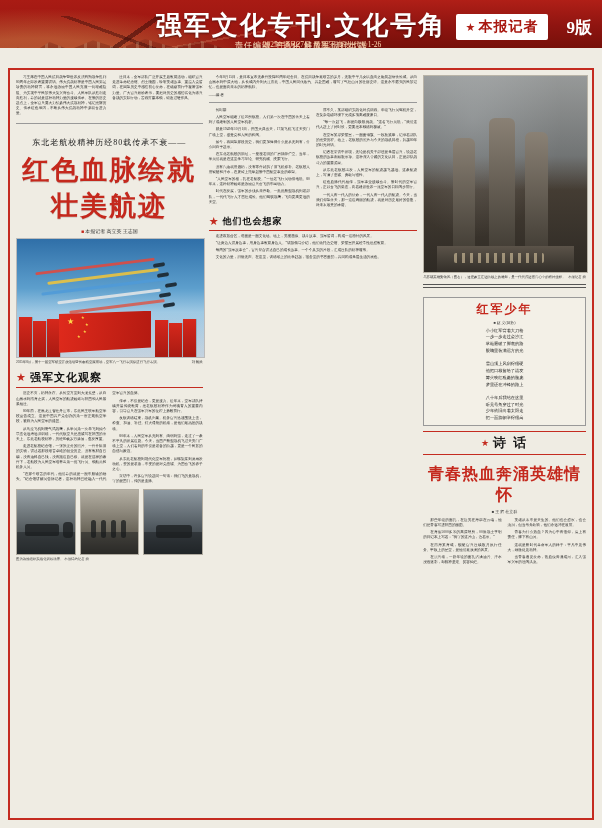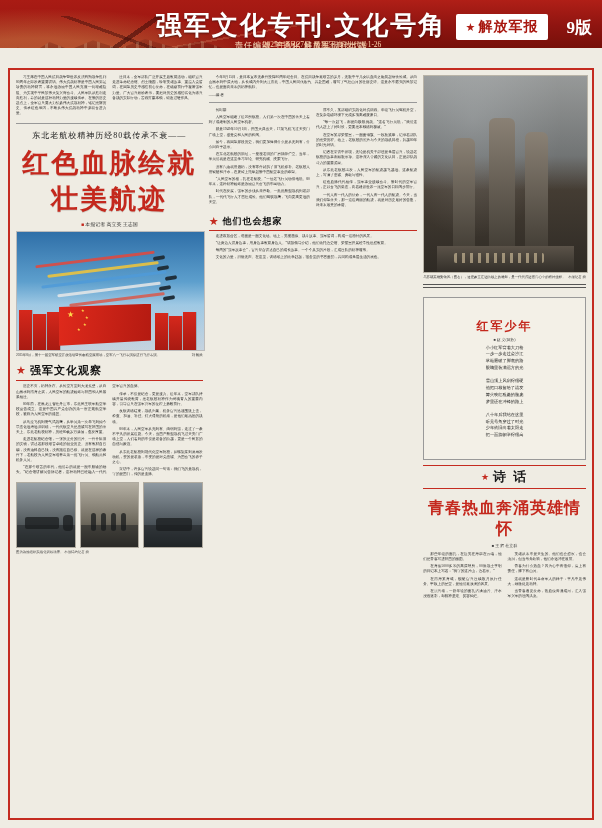--- a/index.html
+++ b/index.html
@@ -82,21 +82,21 @@
   }
   .tiny p{margin:0 0 2px 0;text-indent:7px;}
   .dblrule{border-top:1px solid #555;border-bottom:1px solid #555;height:2px;margin:4px 0;}
 
   
   .intro{display:flex;gap:6px;border-bottom:1px solid #999;padding-bottom:4px;}
   .intro .c{flex:1;}
 
   
   .kicker{
-    text-align:center;font-size:8px;color:#222;margin:6px 0 2px;
+    text-align:center;font-size:8px;color:#222;margin:13px 0 2px;
     letter-spacing:1px;
   }
   .headline{
     text-align:center;font-size:27px;font-weight:bold;color:#c4281d;
     letter-spacing:2px;margin:2px 0 4px;
     font-family:"Liberation Serif", serif;
     text-shadow:0 1px 0 rgba(0,0,0,.12);
   }
   .byline{
     text-align:center;font-size:5px;color:#333;margin-bottom:4px;
@@ -169,21 +169,21 @@
     border-radius:2px;
   }
   .photo-statue .sky{
     position:absolute;left:0;right:0;top:0;height:58%;
     background:linear-gradient(180deg,#b9c6cf,#8d9aa3 70%,rgba(120,112,100,0));
     opacity:.55;
   }
 
   
   .poembox{
-    border:1px solid #999;padding:20px;margin-top:5px;background:#f3f0e7;
+    border:1px solid #999;padding:3px;margin-top:5px;background:#f3f0e7;
   }
   .poem-title{
     text-align:center;font-size:12px;font-weight:bold;color:#c4281d;letter-spacing:2px;
     margin-bottom:2px;
   }
   .poem-author{text-align:center;font-size:3.8px;margin-bottom:3px;color:#444;}
   .poem-lines{font-size:4.2px;line-height:1.6;text-align:center;color:#222;}
   .poem-lines div{margin:0;}
 
   .shihua{
@@ -220,21 +220,21 @@
 
 <div class="page">
 
   <div class="masthead">
     <div class="mast-mountains"></div>
     <div class="mast-title">强军文化专刊·文化号角</div>
     <div class="mast-sub">责任编辑  王通化  解放军报社出版</div>
     <div class="mast-date">2025年8月27日  星期三    邮发代号1-26</div>
     <div class="mast-brand">
       <span class="star">★</span>
-      <span class="bt">解放军报</span>
+      <span class="bt">本报记者</span>
     </div>
     <div class="mast-page">9版</div>
   </div>
 
   <div class="frame">
     <div class="cols">
 
       <div class="colL">
 
         <div class="intro">

